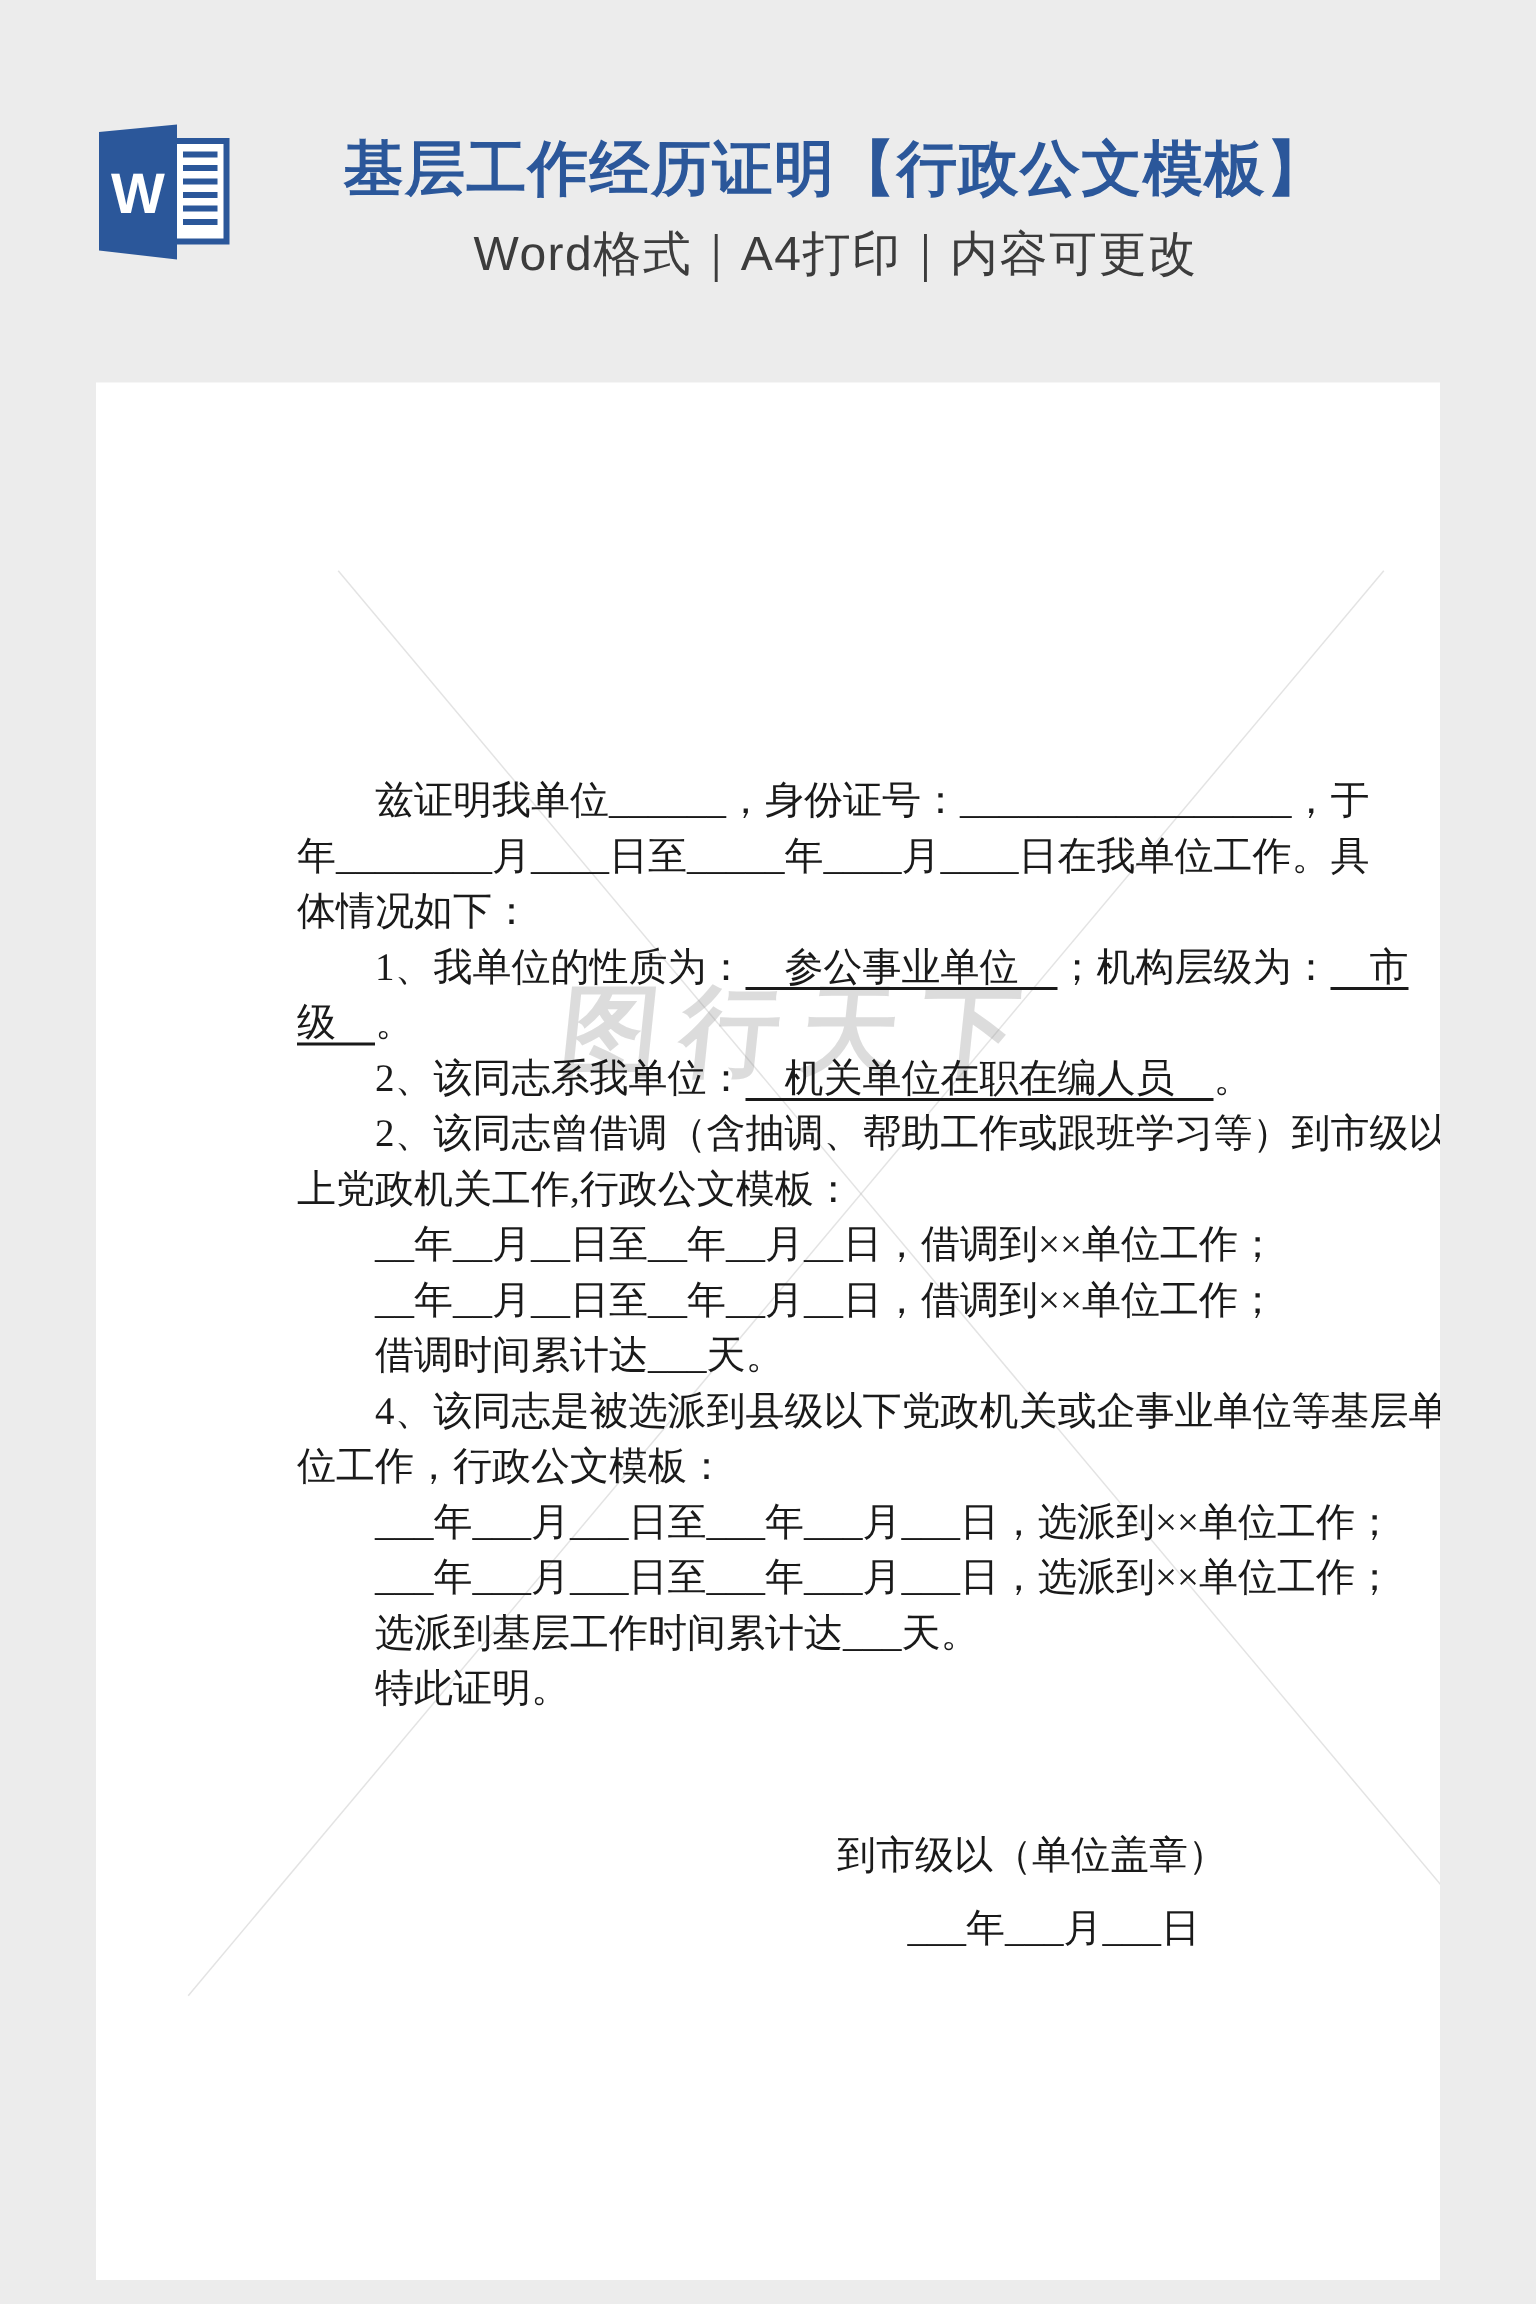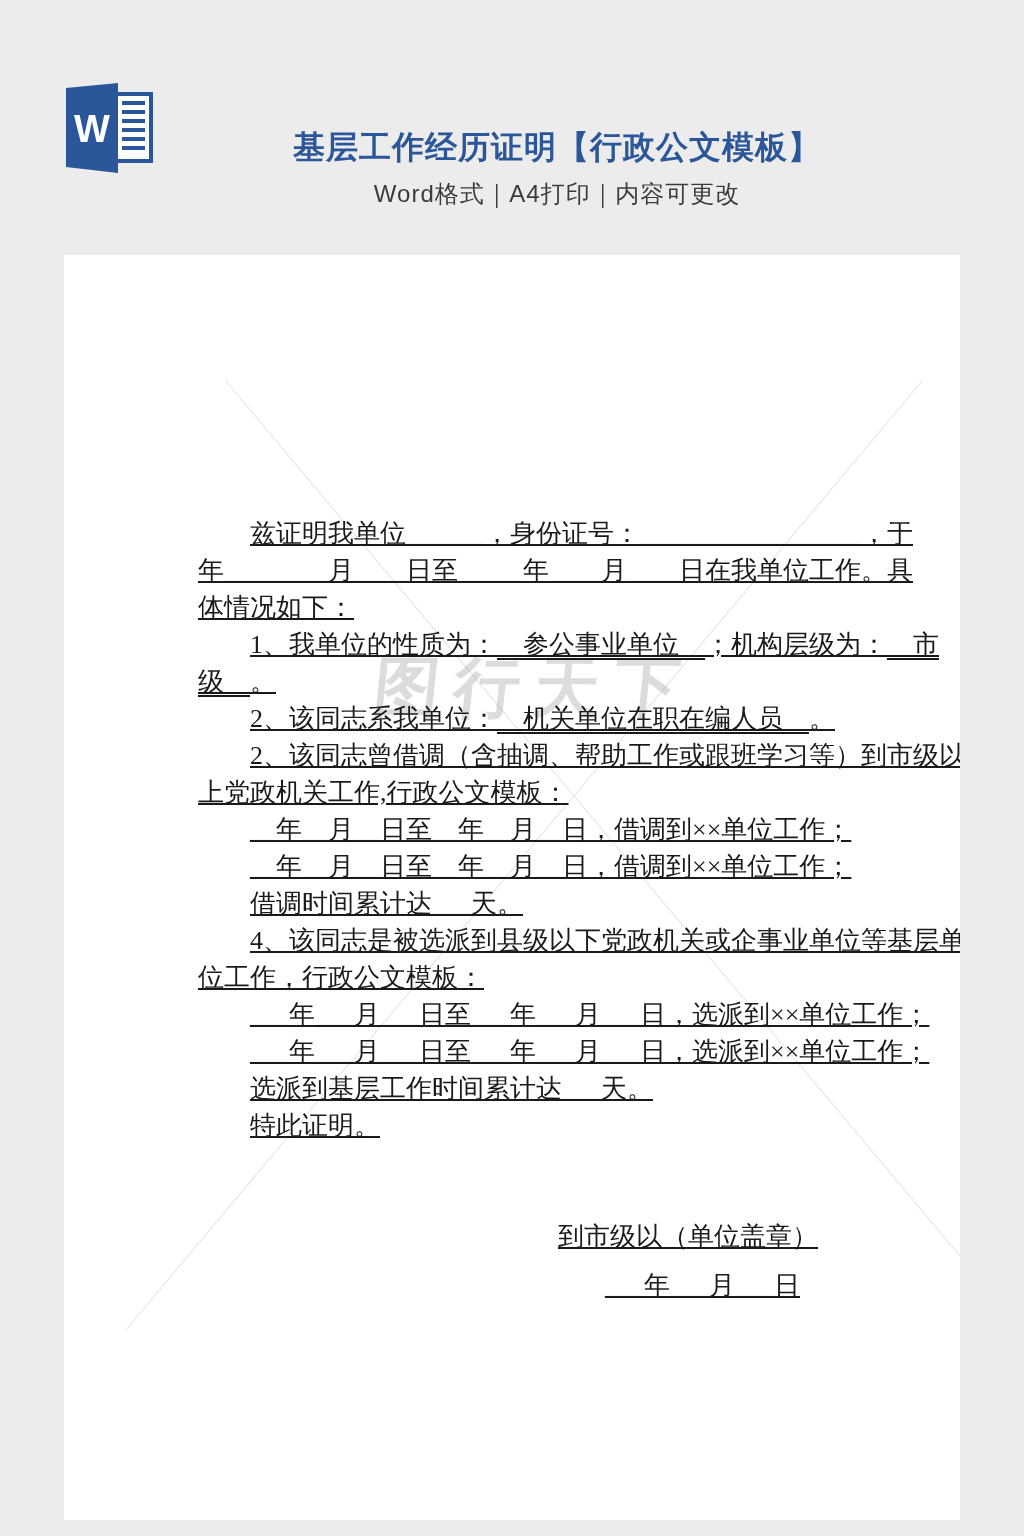--- a/index.html
+++ b/index.html
@@ -9,25 +9,25 @@
     font-family:"Liberation Sans", sans-serif;
     position:relative;
     overflow:hidden;
   }
 
   
   .top-header { position:relative; height:255px; }
   .word-icon { position:absolute; left:64px; top:82px; width:90px; height:92px; }
   .header-text { position:absolute; left:150px; right:60px; top:90px; text-align:center; }
   .header-title {
-    font-size:32px; font-weight:bold; letter-spacing:1px;
-    color:#2b579a; line-height:1.15;margin-top:39px;
+    font-size:40px; font-weight:bold; letter-spacing:1px;
+    color:#2b579a; line-height:1.15;
   }
   .header-subtitle {
-    margin-top:12px; font-size:24px; color:#3c3c3c; letter-spacing:1px;
+    margin-top:12px; font-size:32px; color:#3c3c3c; letter-spacing:1px;
   }
 
   
   .page {
     position:absolute; left:64px; top:255px;
     width:896px; height:1265px;
     background:#ffffff; overflow:hidden;
   }
 
   
@@ -56,21 +56,21 @@
   .diag-1 { width:1240px; left:-60px;  top:600px; transform:rotate(50deg); }
   .diag-2 { width:1240px; left:-160px; top:600px; transform:rotate(-50deg); }
 
   
   .doc {
     position:absolute; left:0; top:248px; width:896px;
     padding:12px 128px 0 134px;
     font-family:"Liberation Serif","DejaVu Serif",serif;
     font-size:26px; color:#1a1a1a;
   }
-  .line { height:37px; line-height:37px; white-space:nowrap;text-decoration:underline; }
+  .line { height:37px; line-height:37px; white-space:nowrap; }
   .line.ind { text-indent:52px; }
   .line.right { text-align:right; }
   .line .u { text-decoration:underline; text-underline-offset:5px; }
 </style>
 </head>
 <body>
 
 <div class="top-header">
   <svg class="word-icon" viewBox="0 0 90 92" aria-hidden="true">
 

